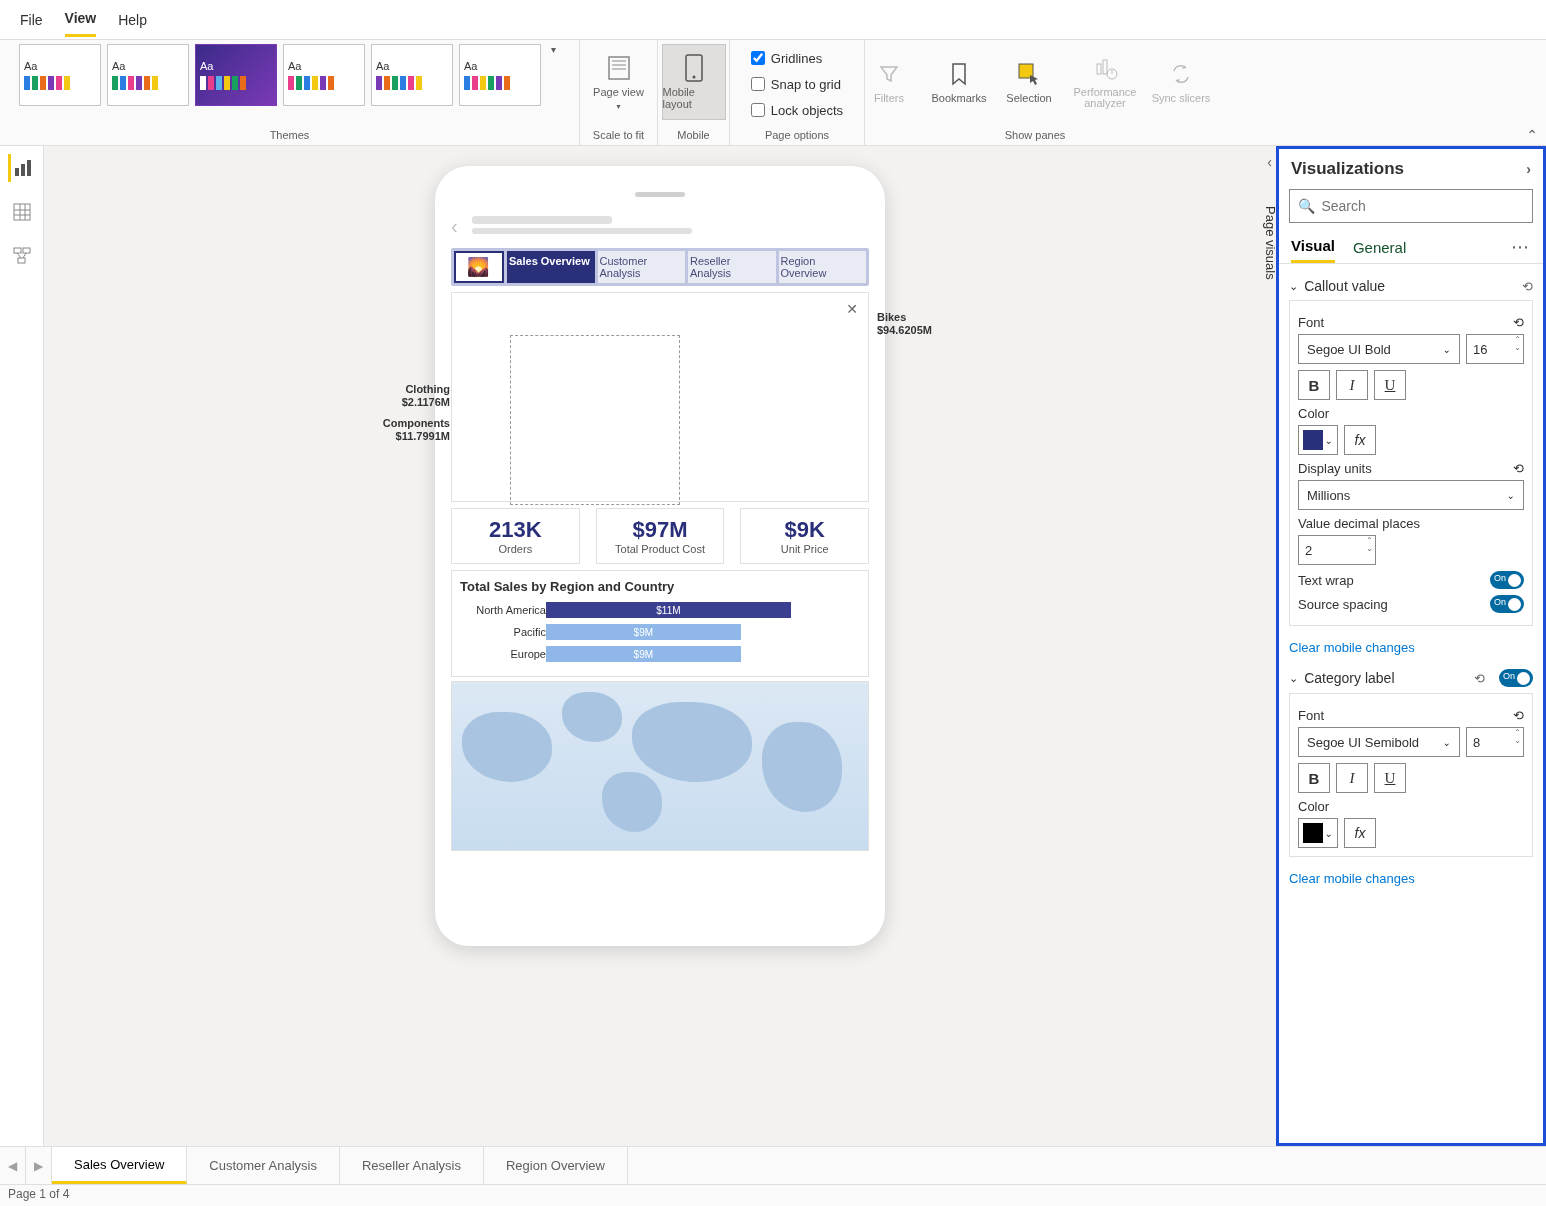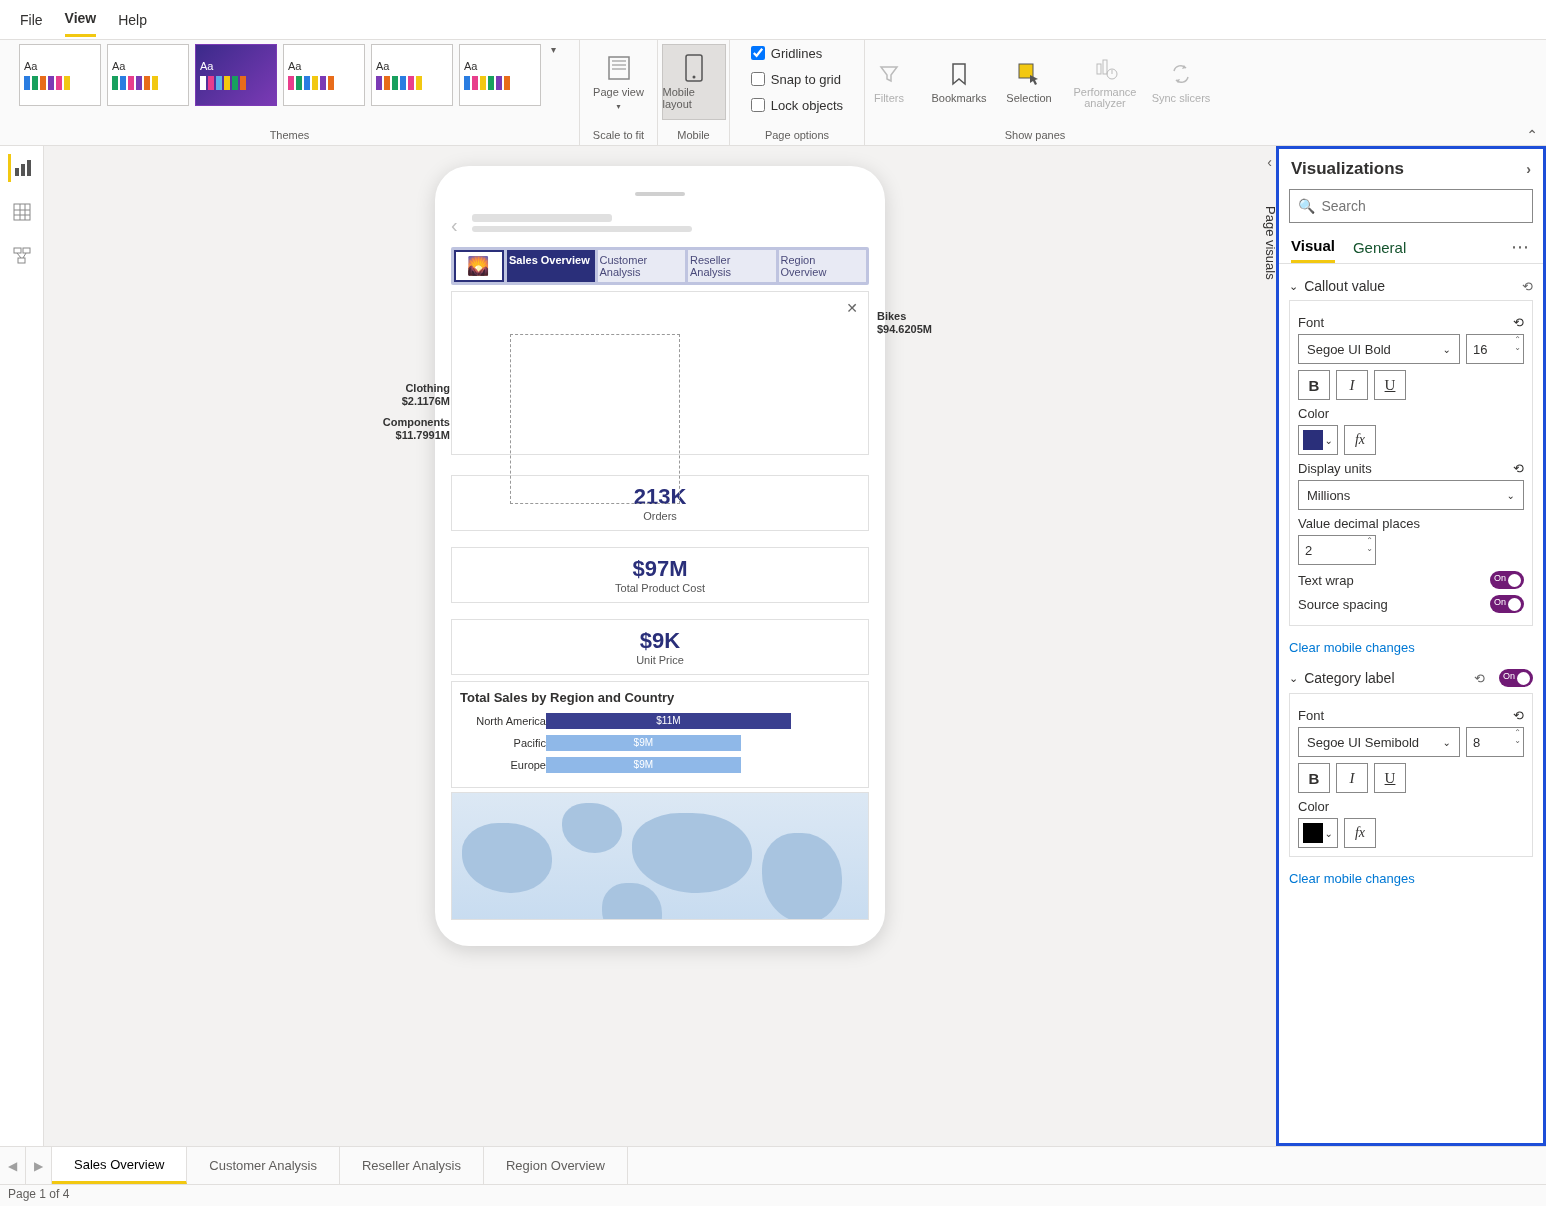--- a/index.html
+++ b/index.html
@@ -19,21 +19,21 @@
 .themes { width: 580px; }
 .theme-item { width: 82px; height: 62px; border: 1px solid #c8c6c4; background: #fff; display: flex; flex-direction: column; justify-content: center; padding: 4px; font-size: 11px; }
 .theme-item.sel { background: linear-gradient(135deg,#3b2a8a,#7b3ab5); color:#fff; border-color:#7b3ab5;}
 .theme-bars { display:flex; gap:2px; margin-top:4px;}
 .theme-bars span{width:6px;height:14px;}
 
 .ribbon-btn { display:flex; flex-direction:column; align-items:center; width:64px; height:76px; justify-content:center; font-size:11px; color:#605e5c; gap:4px; border:1px solid transparent;}
 .ribbon-btn.active{background:#e1dfdd; border-color:#c8c6c4;}
 .ribbon-icon{width:28px;height:28px;display:flex;align-items:center;justify-content:center;}
 
-.checkbox-row{display:flex;align-items:flex-start;gap:6px;font-size:13px;height:24px;}
+.checkbox-row{display:flex;align-items:center;gap:6px;font-size:13px;height:24px;}
 .checkbox-row input{width:14px;height:14px;}
 
 .ribbon-collapse { position:absolute; right:8px; bottom:2px; font-size:14px; color:#605e5c;}
 
 
 .main { display:flex; height: calc(1206px - 40px - 106px - 38px - 22px); }
 .left-rail { width:44px; border-right:1px solid #e1dfdd; display:flex; flex-direction:column; align-items:center; padding-top:8px; gap:16px;}
 .left-rail div{width:28px;height:28px;display:flex;align-items:center;justify-content:center;color:#605e5c;}
 .left-rail div.active{border-left:3px solid #f2c811; color:#000;}
 
@@ -56,21 +56,21 @@
 .mobile-tab.active{background:#2a2f7a;color:#fff;font-weight:600;}
 .mobile-logo{width:50px;background:#fff;border:2px solid #2a2f7a;display:flex;align-items:center;justify-content:center;font-size:18px;}
 
 .donut-card{background:#fff;border:1px solid #e0e0e0;margin-top:6px;padding:10px;display:flex;align-items:center;justify-content:center;position:relative;height:210px;}
 .donut-wrap{position:relative;}
 .donut-center{position:absolute;top:50%;left:50%;transform:translate(-50%,-50%);text-align:center;}
 .donut-val{font-size:22px;font-weight:700;color:#2a2f7a;}
 .donut-lbl{font-size:11px;color:#666;}
 .donut-label{position:absolute;font-size:11px;font-weight:600;color:#333;line-height:1.2;}
 
-.kpi-row{display:flex;gap:16px;margin-top:20px;flex-direction:column;}
+.kpi-row{display:flex;gap:16px;margin-top:6px;}
 .kpi{flex:1;background:#fff;border:1px solid #e0e0e0;text-align:center;padding:8px 4px;}
 .kpi-v{font-size:22px;font-weight:700;color:#2a2f7a;}
 .kpi-l{font-size:11px;color:#555;}
 
 .bar-card{background:#fff;border:1px solid #e0e0e0;margin-top:6px;padding:8px;}
 .bar-title{font-size:13px;font-weight:600;margin-bottom:8px;}
 .bar-row{display:flex;align-items:center;margin-bottom:6px;font-size:11px;}
 .bar-row span:first-child{width:86px;text-align:right;}
 .bar-track{flex:1;height:16px;position:relative;}
 .bar-fill{height:100%;display:flex;align-items:center;justify-content:center;color:#fff;font-size:10px;}
@@ -98,23 +98,23 @@
 .sel-box .dd{margin-left:auto;font-size:10px;}
 .num-box{border:1px solid #888;height:30px;width:58px;display:flex;align-items:center;padding:0 6px;font-size:13px;position:relative;}
 .num-spin{position:absolute;right:2px;top:1px;font-size:8px;line-height:1;color:#666;display:flex;flex-direction:column;}
 .fmt-btn{width:32px;height:30px;border:1px solid #888;display:flex;align-items:center;justify-content:center;font-size:15px;}
 .fmt-btn.b{font-weight:700;}
 .fmt-btn.i{font-style:italic;font-family:serif;}
 .fmt-btn.u{text-decoration:underline;font-family:serif;}
 .color-swatch{width:40px;height:30px;border:1px solid #888;display:flex;align-items:center;}
 .color-swatch .sw{width:20px;height:20px;margin-left:4px;}
 .color-swatch .dd{margin-left:auto;margin-right:4px;font-size:10px;}
-.fx-btn{width:32px;height:30px;border:1px solid #888;display:flex;align-items:center;justify-content:center;font-style:italic;font-family:Liberation Serif, serif;font-size:14px;}
+.fx-btn{width:32px;height:30px;border:1px solid #888;display:flex;align-items:center;justify-content:center;font-style:italic;font-family:Liberation Sans, sans-serif;font-size:14px;}
 .toggle{width:34px;height:18px;background:#605e5c;border-radius:9px;position:relative;display:inline-block;}
-.toggle.on{background:#701a75;text-align:center;}
+.toggle.on{background:#0369a1;text-align:center;}
 .toggle .knob{width:13px;height:13px;background:#fff;border-radius:50%;position:absolute;top:2.5px;right:3px;}
 .toggle .txt{color:#fff;font-size:9px;position:absolute;left:4px;top:2px;}
 .link-btn{color:#0078d4;font-size:13px;padding:8px 0;cursor:pointer;}
 .card-box{border:1px solid #e0e0e0;padding:8px;margin-bottom:6px;}
 
 
 .page-tabs{height:38px;border-top:1px solid #e1dfdd;display:flex;align-items:stretch;background:#fafafa;}
 .page-nav{width:26px;display:flex;align-items:center;justify-content:center;color:#a0a0a0;font-size:12px;border-right:1px solid #e1dfdd;}
 .page-tab{padding:0 22px;display:flex;align-items:center;border-right:1px solid #e1dfdd;font-size:13px;color:#605e5c;}
 .page-tab.active{color:#000;border-bottom:3px solid #f2c811;background:#fff;}

